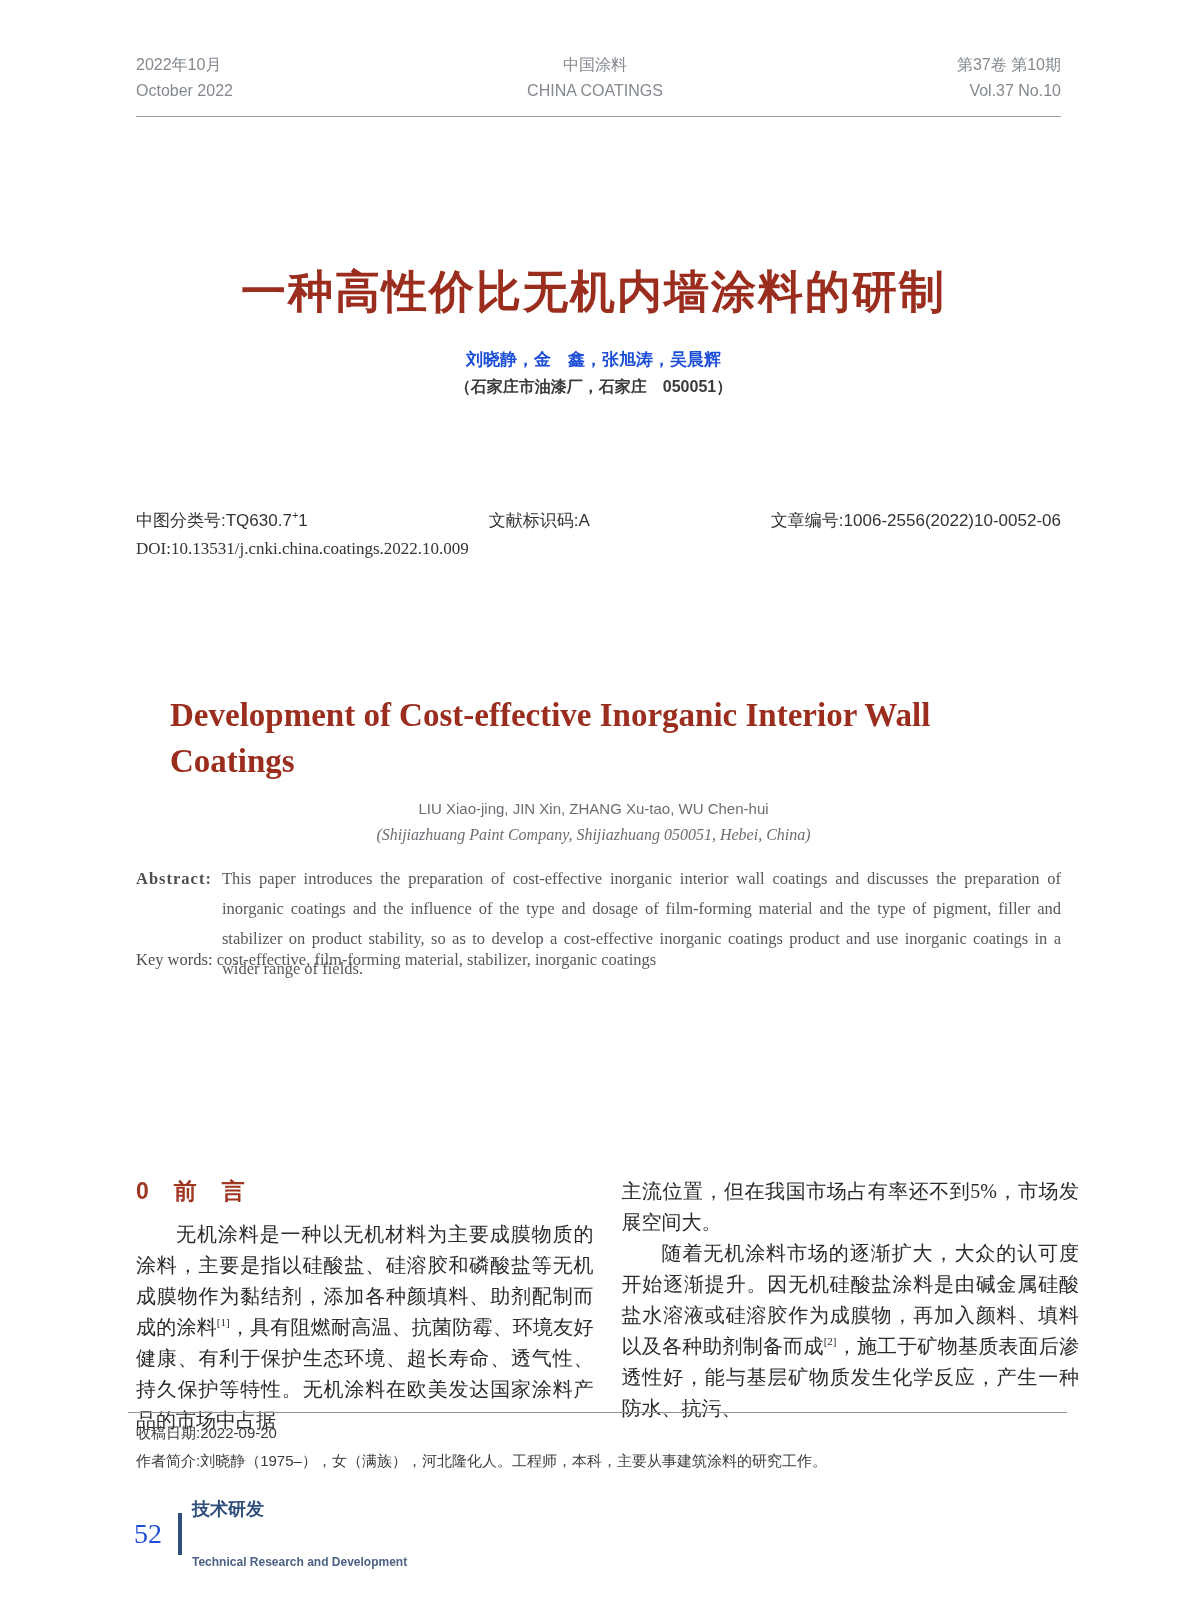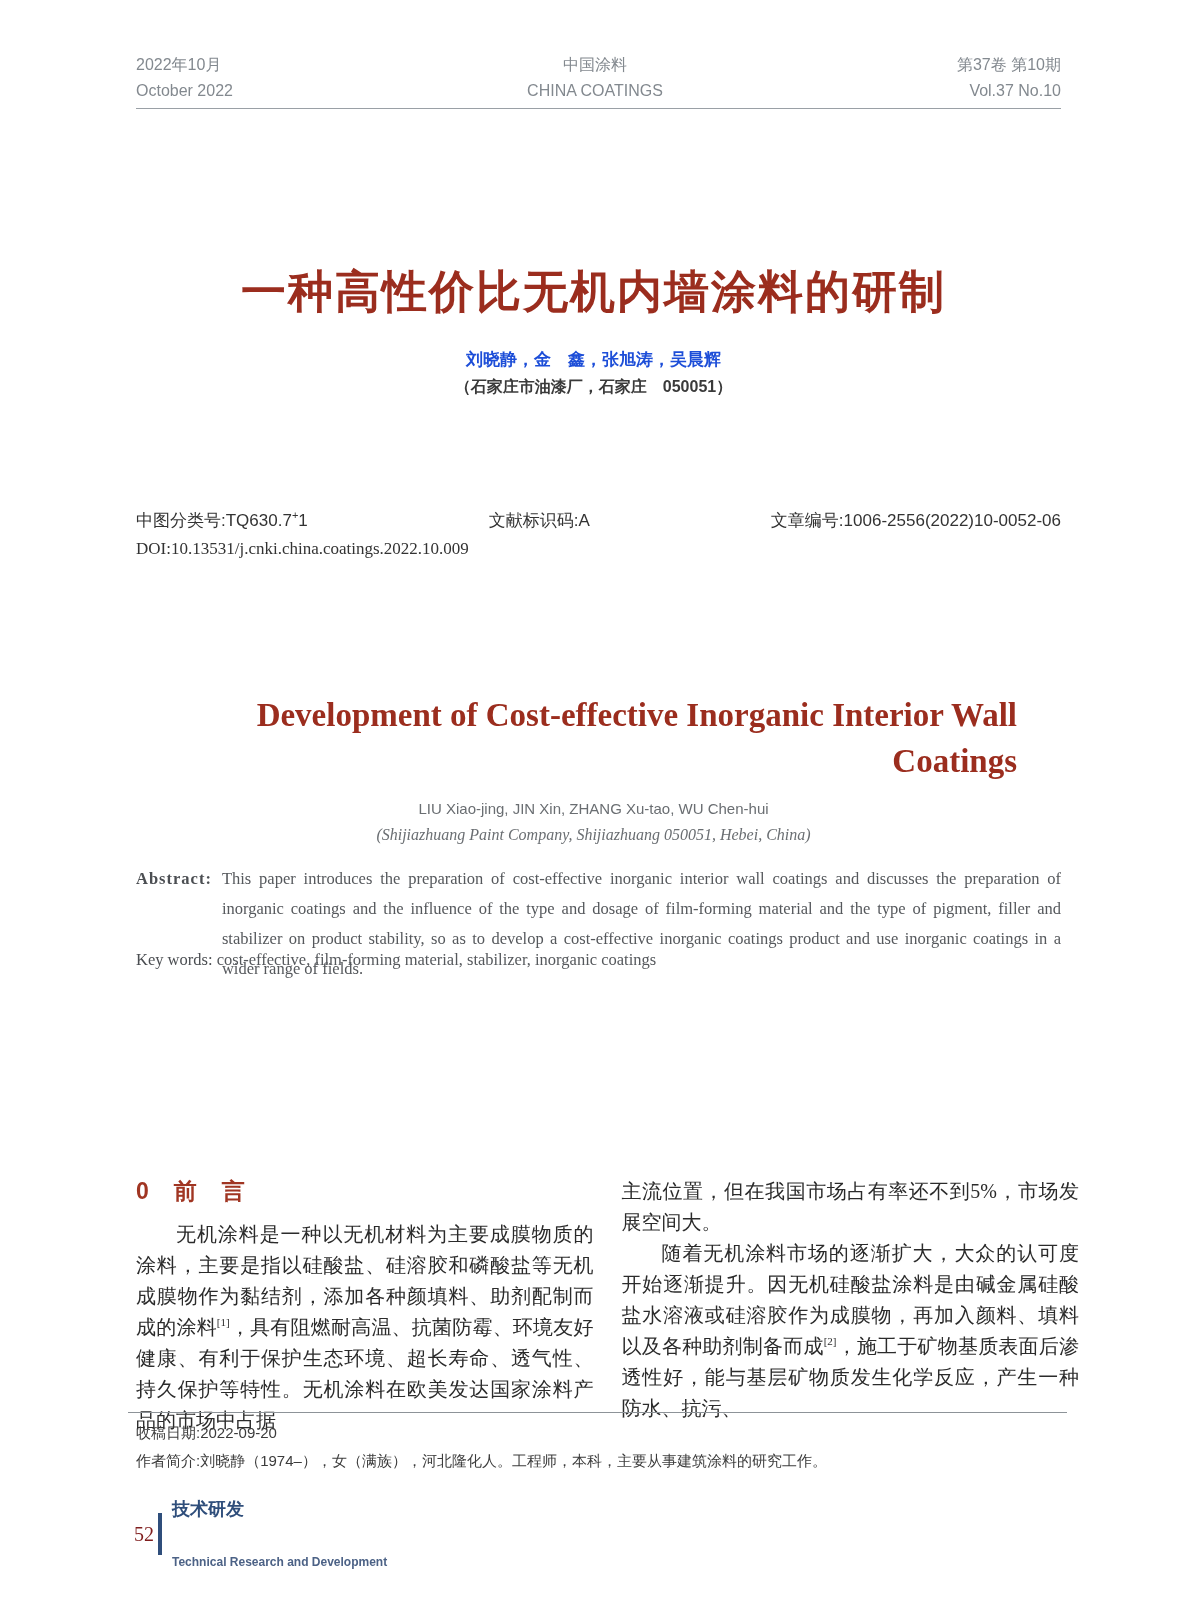--- a/index.html
+++ b/index.html
@@ -10,21 +10,21 @@
     margin:0 auto;
     background:#ffffff;
     font-family:"Liberation Sans", sans-serif;
     color:#2f2f2f;
     overflow:hidden;
   }
   
   .journal-header{
     position:absolute; top:52px; left:136px; right:126px;
     display:flex; justify-content:space-between; align-items:flex-start;
-    padding-bottom:4px;
+    padding-bottom:12px;
     border-bottom:1.5px solid #9aa0a6;
     color:#83898f;
     font-size:16px; line-height:26px;
   }
   .jh-col{ white-space:nowrap; }
   .jh-left{ text-align:left; }
   .jh-center{ text-align:center; }
   .jh-right{ text-align:right; }
   
   .title-cn{
@@ -62,21 +62,21 @@
   }
   sup{ font-size:11px; vertical-align:super; line-height:0; }
   .doi-line{
     position:absolute; top:539px; left:136px;
     font-family:"Liberation Serif", serif;
     font-size:17px; color:#333;
   }
   
   .title-en{
     position:absolute; top:692px; left:170px; right:170px;
-    text-align:right;
+    text-align:left;
     font-family:"Liberation Serif", serif;
     font-size:33px; font-weight:bold; color:#9b2d1e;
     line-height:46px;
   }
   .authors-en{
     position:absolute; top:800px; left:0; right:0;
     text-align:center; font-size:15px; color:#6a6e72;
   }
   .affil-en{
     position:absolute; top:826px; left:0; right:0;
@@ -127,22 +127,22 @@
     position:absolute; top:1452px; left:136px; right:126px;
     font-size:15px; color:#3c3c3c;
   }
   
   .page-footer{
     position:absolute; top:1498px; left:134px;
     display:flex; align-items:center;
   }
   .page-num{
     font-family:"Liberation Serif", serif;
-    font-size:20px; color:#7f1d1d;
-    margin-right:4px;
+    font-size:28px; color:#1d4ed8;
+    margin-right:16px;
   }
   .footer-bar{
     width:4px; height:42px; background:#2f4e7b; margin-right:10px;
   }
   .footer-section .cn{
     font-size:18px; font-weight:bold; color:#2f4e7b; line-height:22px;
   }
   .footer-section .en{
     font-family:Liberation Sans, sans-serif;
     font-size:12px; font-weight:bold; color:#4c6286; line-height:16px;margin-top:34px;
@@ -205,21 +205,21 @@
       <p class="body-p">主流位置，但在我国市场占有率还不到5%，市场发展空间大。</p>
       <p class="body-p indent"><span>随着无机涂料市场的逐渐扩大，大众的认可度开始逐渐提升。因无机硅酸盐涂料是由碱金属硅酸盐水溶液或硅溶胶作为成膜物，再加入颜料、填料以及各种助剂制备而成</span><sup>[2]</sup><span>，施工于矿物基质表面后渗透性好，能与基层矿物质发生化学反应，产生一种防水、抗污、</span></p>
     </div>
   </div>
 
   <div class="foot-sep"></div>
   <div class="received-line">
     <span>收稿日期:</span><span>2022-09-20</span>
   </div>
   <div class="bio-line">
-    <span>作者简介:</span><span>刘晓静（1974–），女（满族），河北隆化人。工程师，本科，主要从事建筑涂料的研究工作。</span>
+    <span>作者简介:</span><span>刘晓静（1975–），女（满族），河北隆化人。工程师，本科，主要从事建筑涂料的研究工作。</span>
   </div>
 
   <div class="page-footer">
     <span class="page-num">52</span>
     <span class="footer-bar"></span>
     <span class="footer-section">
       <div class="cn">技术研发</div>
       <div class="en">Technical Research and Development</div>
     </span>
   </div>

